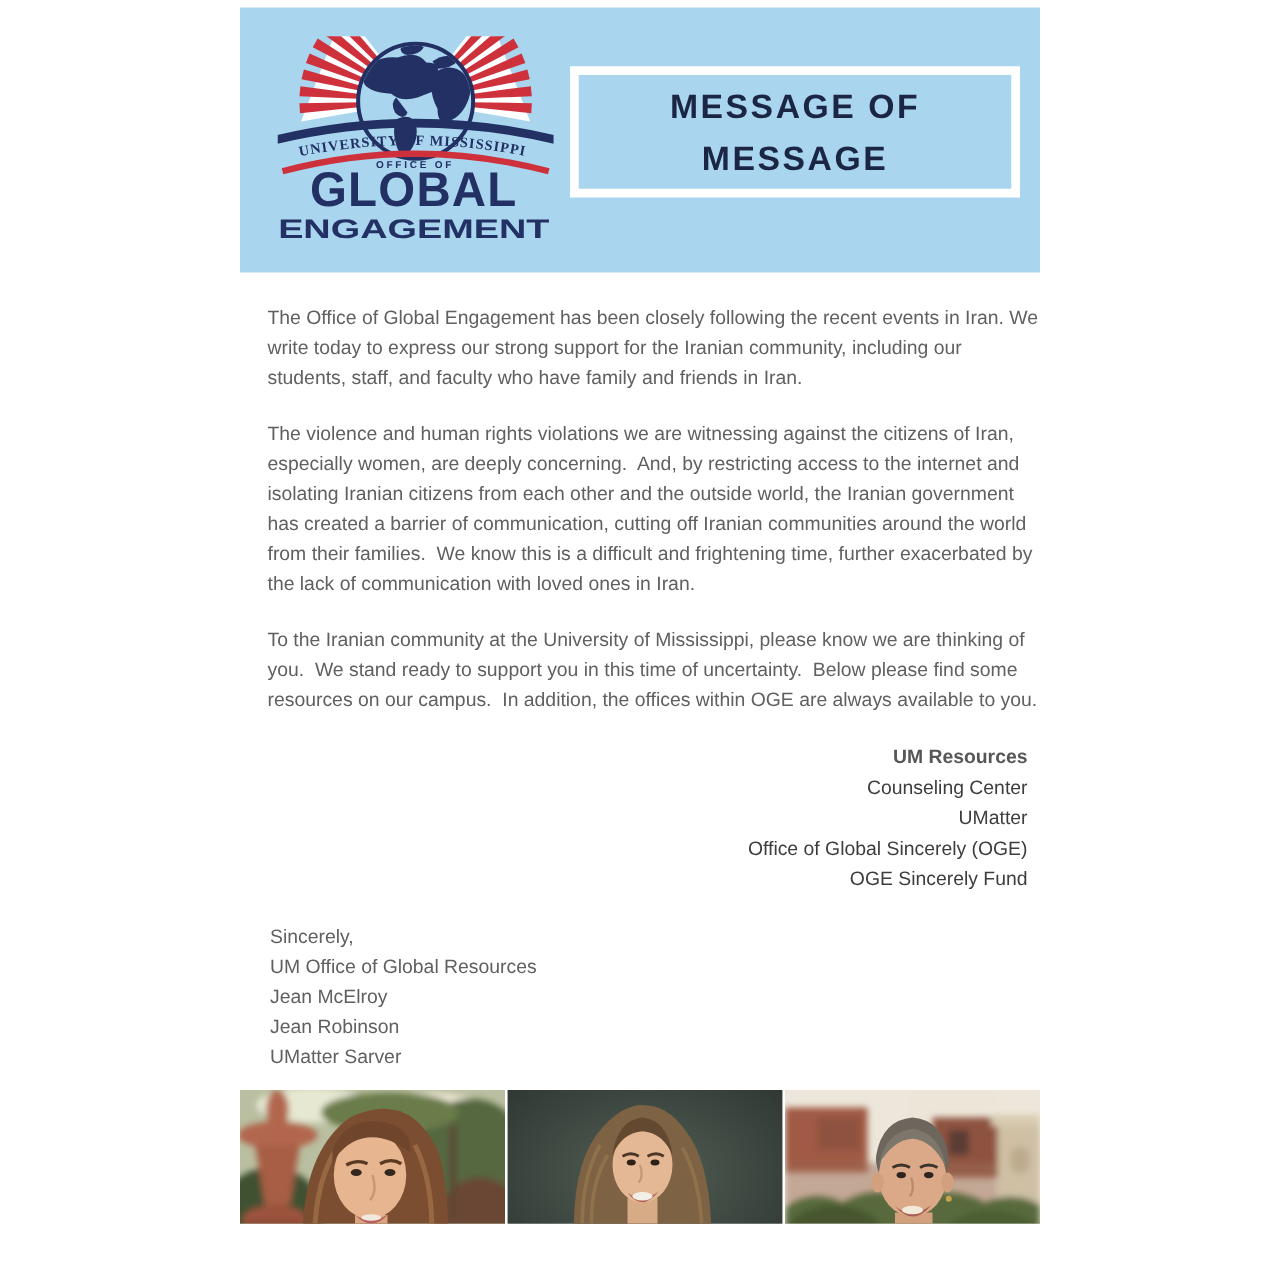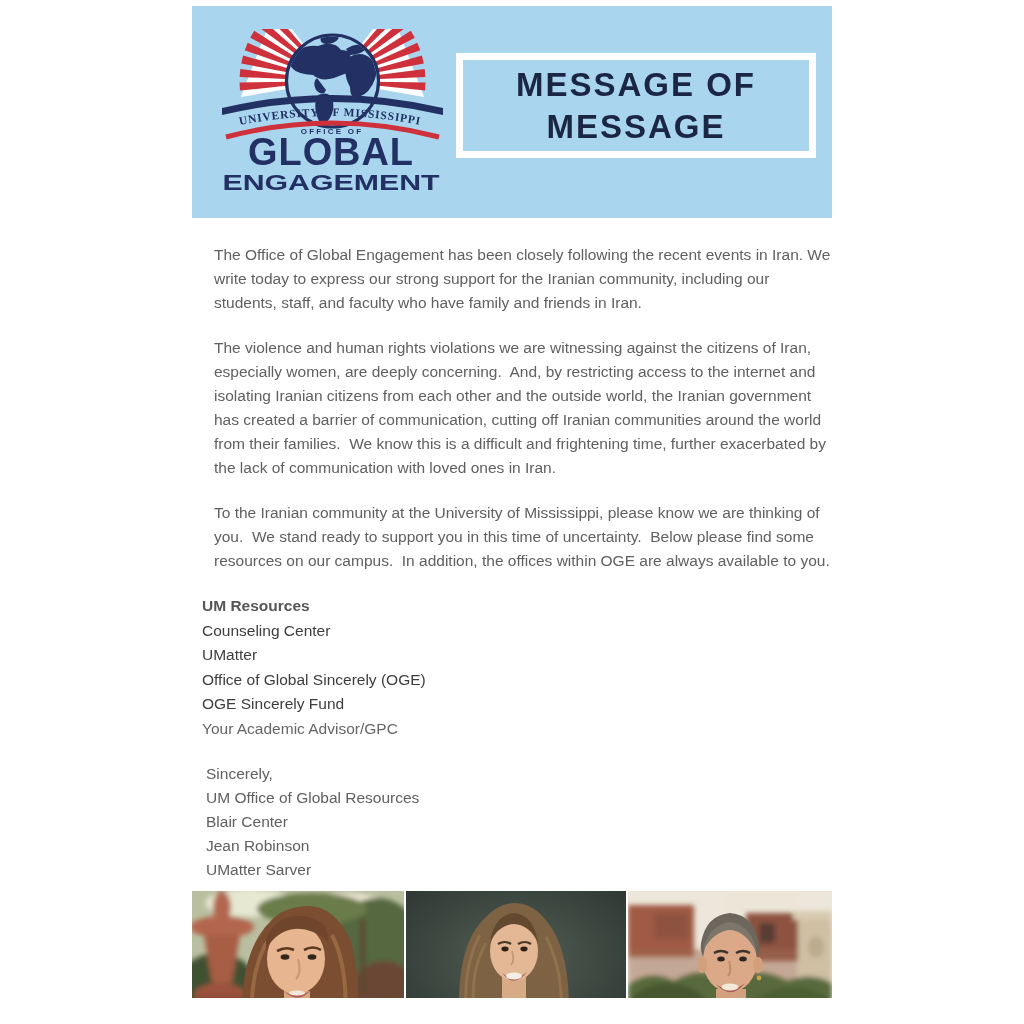--- a/index.html
+++ b/index.html
@@ -6,32 +6,32 @@
   .page{width:1024px;height:1024px;background:#ffffff;overflow:hidden;position:relative;
         font-family:"Liberation Sans",sans-serif;}
   .email{width:640px;margin:6px auto 0;}
 
   
   .banner{height:212px;background:#a9d6ee;position:relative;}
   .logo{position:absolute;left:30px;top:23px;width:221px;height:170px;}
   .badge{position:absolute;left:264px;top:47px;width:360px;height:105px;
          border:7px solid #ffffff;box-sizing:border-box;background:#a9d6ee;
          display:flex;flex-direction:column;justify-content:center;align-items:center;
-         color:#1b2544;font-weight:bold;font-size:33px;line-height:42px;letter-spacing:2px;}
+         color:#1b2544;font-weight:bold;font-size:27px;line-height:42px;letter-spacing:2px;}
 
   
   .content{padding:0 10px;color:#606060;font-size:15.5px;line-height:24px;}
   .content p{margin:0 12px 21px;width:620px;white-space:pre-wrap;}
   .content p:first-child{margin-top:25px;}
   .resources{margin:0 0 21px;}
-  .resources > div{line-height:24.5px;}
+  .resources > div{line-height:24.5px;text-align:right;}
   .res-head{font-weight:bold;color:#565656;}
   .resources a{color:#3d3d3d;cursor:pointer;}
   .plain{color:#666666;}
-  .signature{margin:4px;}
+  .signature{margin:14px;}
   .signature > div{line-height:24px;}
 
   
   .photos{display:flex;gap:2px;height:107px;margin-top:9px;overflow:hidden;}
   .photo{overflow:hidden;height:107px;background:#777;}
   .photo svg{display:block;}
   .p1{width:212px;} .p2{width:220px;} .p3{width:204px;}
 </style>
 </head>
 <body>
@@ -103,27 +103,26 @@
       <p>The Office of Global Engagement has been closely following the recent events in Iran. We write today to express our strong support for the Iranian community, including our students, staff, and faculty who have family and friends in Iran.</p>
       <p>The violence and human rights violations we are witnessing against the citizens of Iran, especially women, are deeply concerning.  And, by restricting access to the internet and isolating Iranian citizens from each other and the outside world, the Iranian government has created a barrier of communication, cutting off Iranian communities around the world from their families.  We know this is a difficult and frightening time, further exacerbated by the lack of communication with loved ones in Iran.</p>
       <p>To the Iranian community at the University of Mississippi, please know we are thinking of you.  We stand ready to support you in this time of uncertainty.  Below please find some resources on our campus.  In addition, the offices within OGE are always available to you.</p>
 
       <div class="resources">
         <div class="res-head">UM Resources</div>
         <div><a>Counseling Center</a></div>
         <div><a>UMatter</a></div>
         <div><a>Office of Global Sincerely (OGE)</a></div>
         <div><a>OGE Sincerely Fund</a></div>
-        <div class="plain">Your Academic Advisor/GPC</div>
       </div>
 
       <div class="signature">
         <div>Sincerely,</div>
         <div>UM Office of Global Resources</div>
-        <div>Blair Center</div>
+        <div>Jean McElroy</div>
         <div>Jean Robinson</div>
         <div>UMatter Sarver</div>
       </div>
     </div>
 
     <div class="photos">
 
       <div class="photo p1">
         <svg width="212" height="150" viewBox="0 0 212 150">
           <defs>

